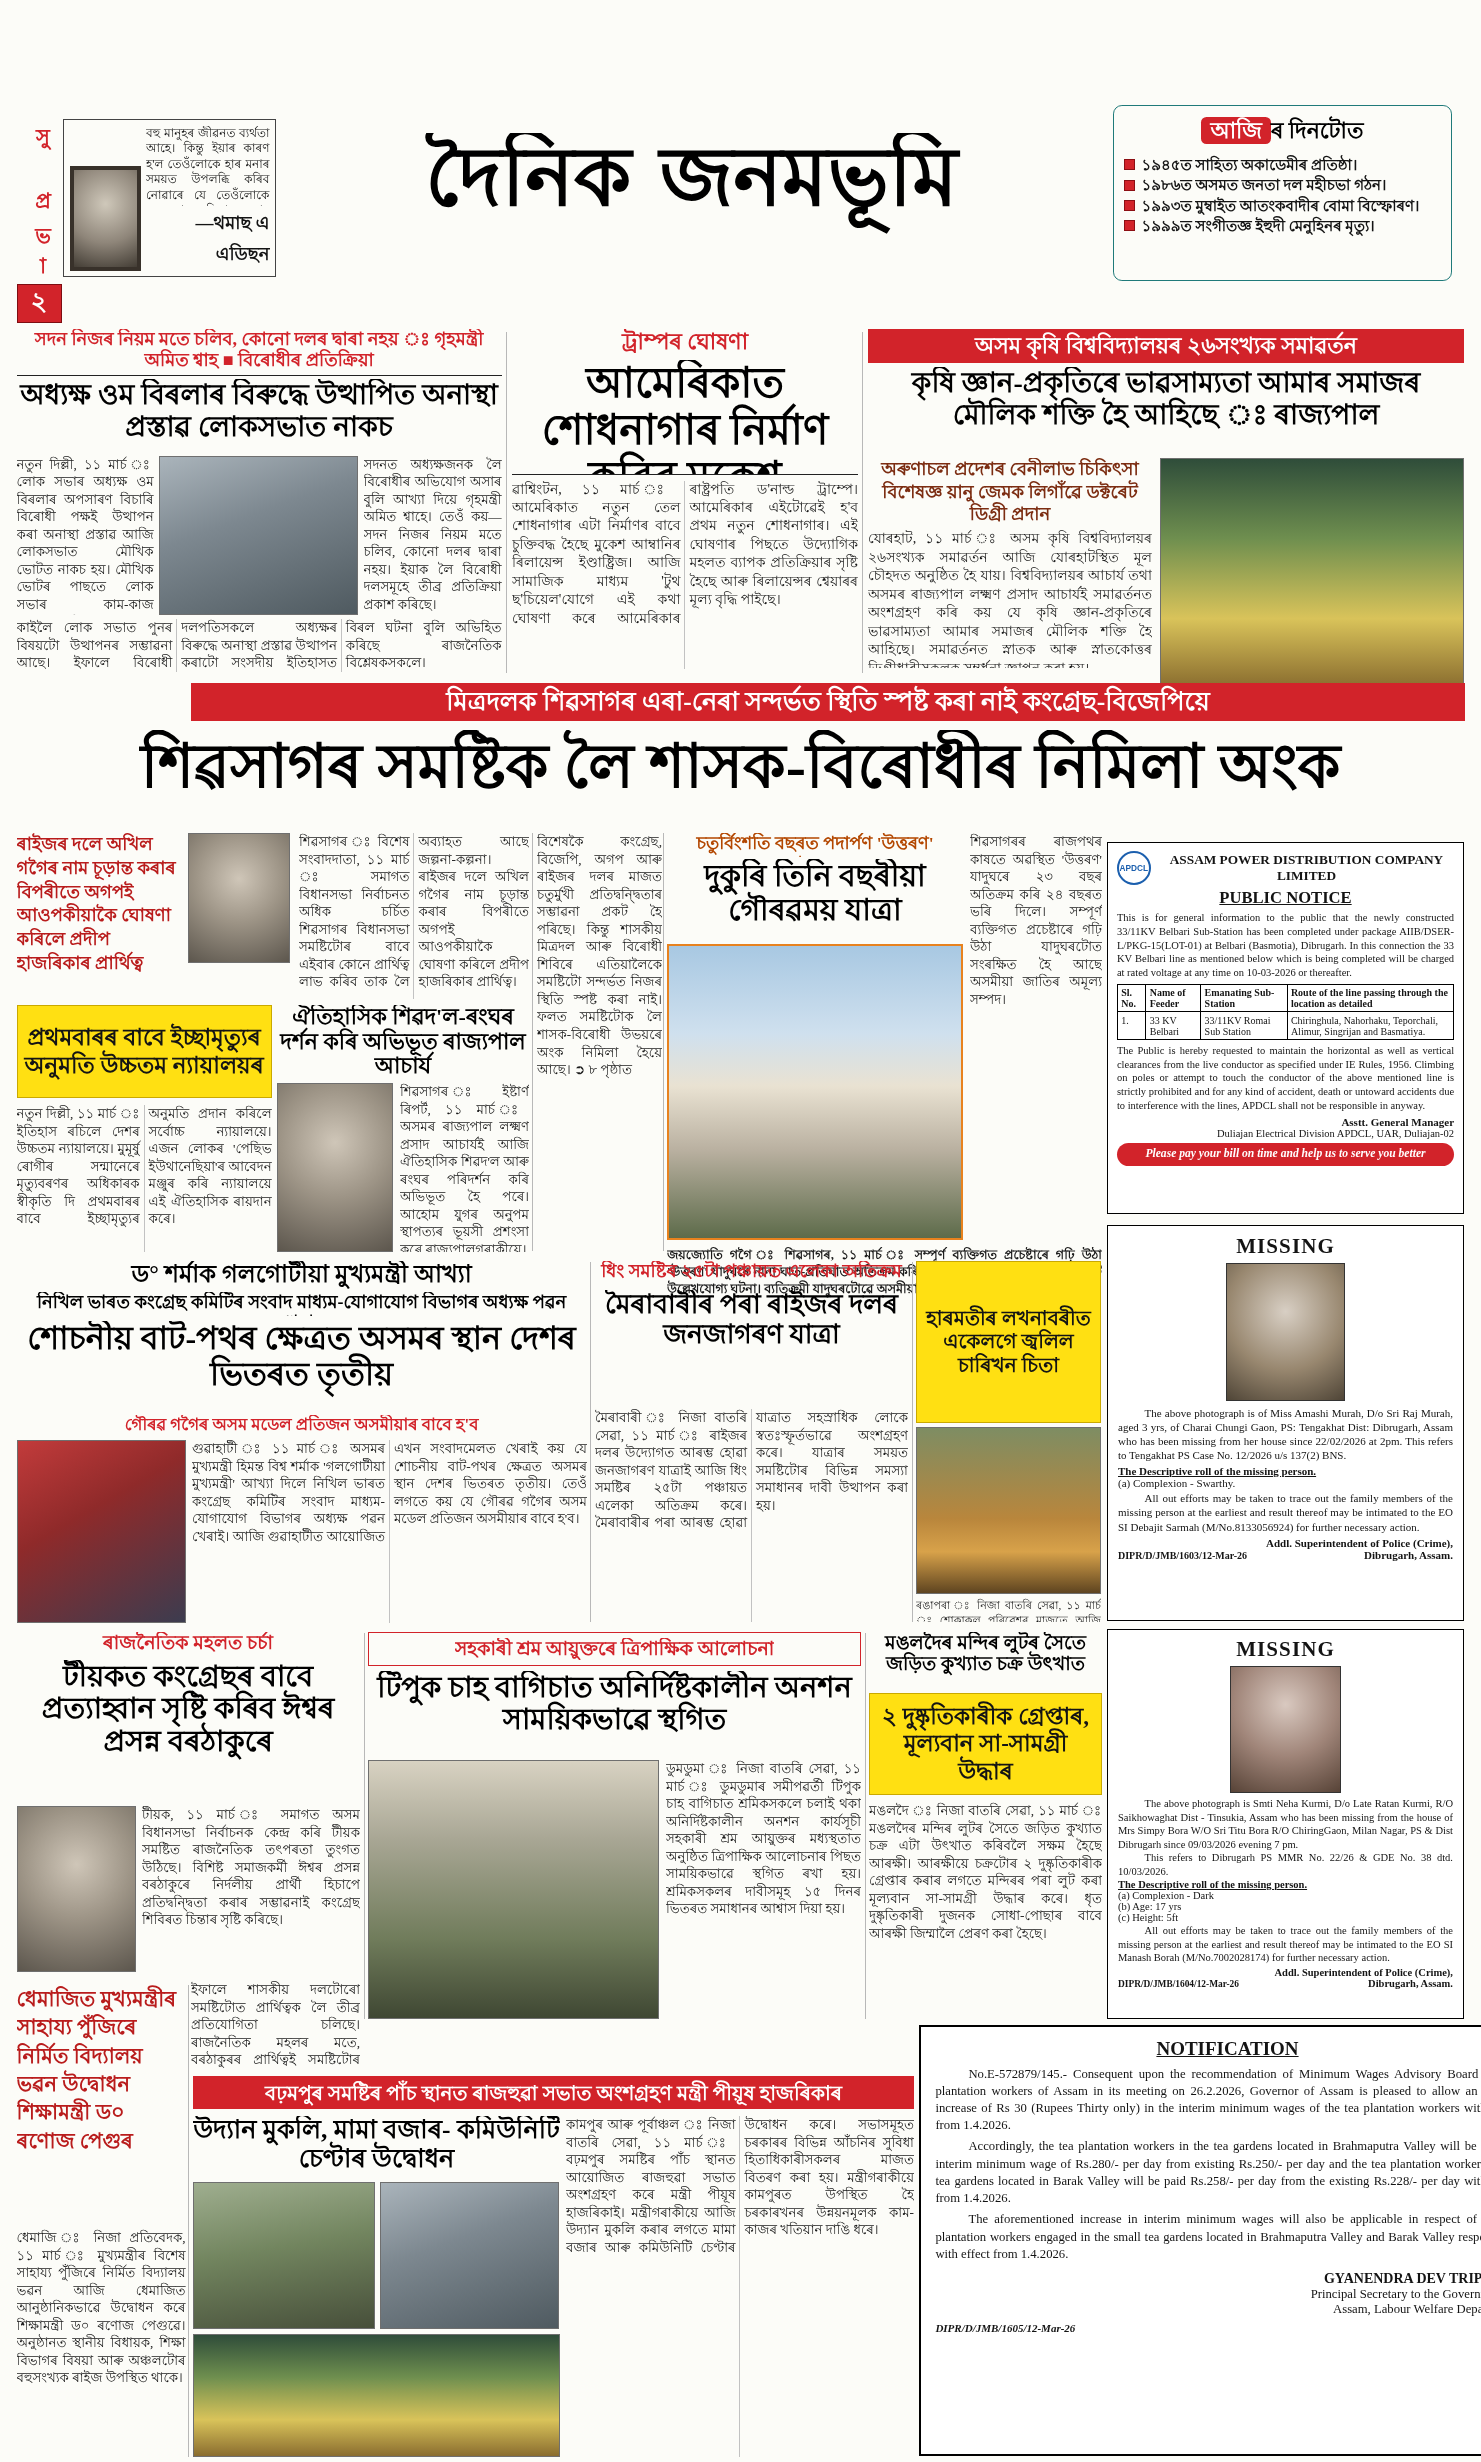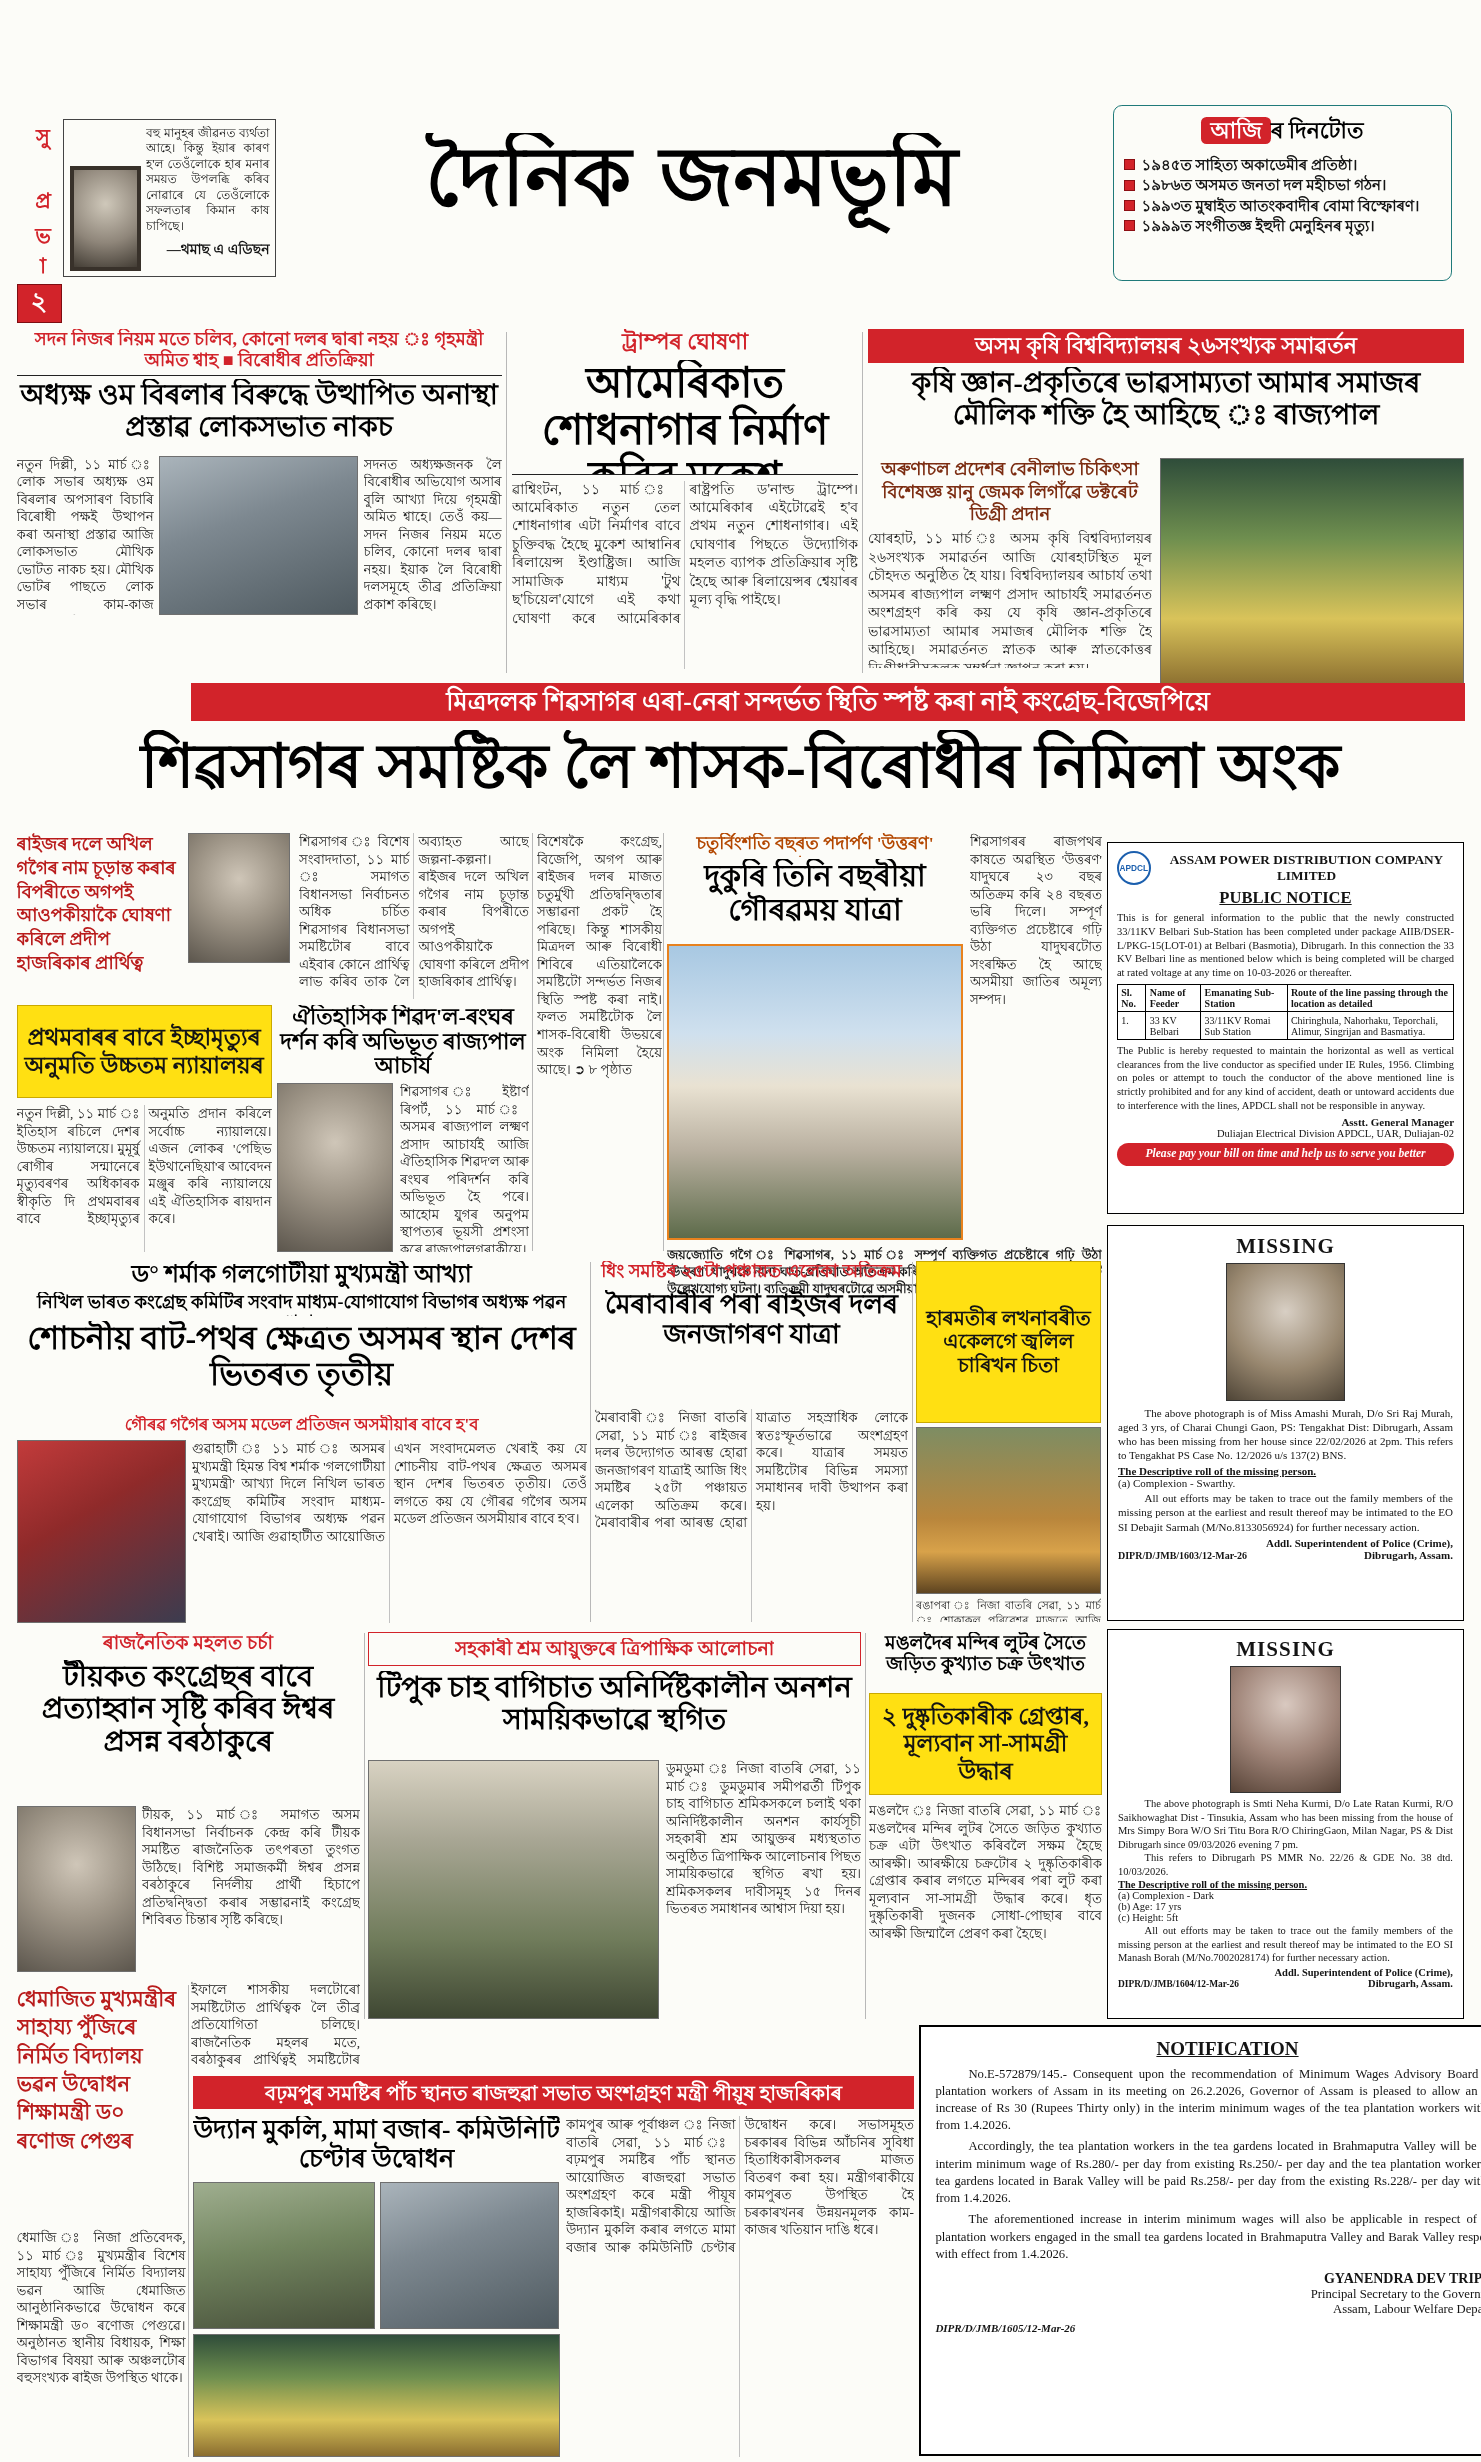--- a/index.html
+++ b/index.html
@@ -45,21 +45,21 @@
 
 <div id="page">
 
   <div class="abs" style="left:32px;top:123px;width:29px;height:152px;writing-mode:vertical-rl;text-orientation:upright;
               color:#d2232a;font-weight:bold;font-size:21px;letter-spacing:4.4px;overflow:hidden">সুপ্ৰভাত</div>
 
   <div class="abs" style="left:63px;top:119px;width:213px;height:158px;border:1.1px solid #444;padding:5.5px;display:flex;gap:5.5px">
     <div class="ph-edison" style="flex:0 0 71px;height:105px;align-self:flex-end"></div>
     <div style="flex:1;display:flex;flex-direction:column;overflow:hidden">
       <div style="font-size:12px;line-height:1.3;text-align:justify;font-weight:500;overflow:hidden">বহু মানুহৰ জীৱনত ব্যৰ্থতা আহে। কিন্তু ইয়াৰ কাৰণ হ'ল তেওঁলোকে হাৰ মনাৰ সময়ত উপলব্ধি কৰিব নোৱাৰে যে তেওঁলোকে সফলতাৰ কিমান কাষ চাপিছে।</div>
-      <div style="font-size:14px;font-weight:bold;text-align:right;margin-top:3px">—থমাছ এ এডিছন</div>
+      <div style="font-size:18px;font-weight:bold;text-align:right;margin-top:3px">—থমাছ এ এডিছন</div>
     </div>
   </div>
 
   <div class="abs" style="left:282px;top:133px;width:819px;height:114px;font-size:82px;font-weight:bold;color:#000;
               text-align:center;line-height:1.05;font-family:'DejaVu Serif','Liberation Serif',serif;overflow:hidden">দৈনিক জনমভূমি</div>
 
   <div class="abs today-box" style="left:1113px;top:105px;width:339px;height:176px">
     <div style="text-align:center;margin-bottom:5.5px">
       <span style="background:#d2232a;color:#fff;font-weight:bold;font-size:22px;padding:1.1px 8.9px;border-radius:5.5px">আজি</span><span style="color:#000;font-weight:bold;font-size:22px">ৰ দিনটোত</span>
     </div>
@@ -87,20 +87,21 @@
     </div>
 
   <div class="abs" style="left:16.6px;top:329px;width:485px;height:346px">
     <div class="kick" style="font-size:18px;height:47px;border-bottom:1.1px solid #222;padding-bottom:2.2px">সদন নিজৰ নিয়ম মতে চলিব, কোনো দলৰ দ্বাৰা নহয় ঃ গৃহমন্ত্ৰী অমিত শ্বাহ ■ বিৰোধীৰ প্ৰতিক্ৰিয়া</div>
     <div class="hl" style="font-size:28px;height:73px;margin-top:3.3px">অধ্যক্ষ ওম বিৰলাৰ বিৰুদ্ধে উত্থাপিত অনাস্থা প্ৰস্তাৱ লোকসভাত নাকচ</div>
     <div style="display:grid;grid-template-columns:137px 199px 1fr;gap:5.5px;height:159px;margin-top:3.3px">
       <div class="body-txt">নতুন দিল্লী, ১১ মাৰ্চ ঃ লোক সভাৰ অধ্যক্ষ ওম বিৰলাৰ অপসাৰণ বিচাৰি বিৰোধী পক্ষই উত্থাপন কৰা অনাস্থা প্ৰস্তাৱ আজি লোকসভাত মৌখিক ভোটত নাকচ হয়। মৌখিক ভোটৰ পাছতে লোক সভাৰ কাম-কাজ আগবঢ়ায় নিয়া হয়।</div>
       <div class="photo ph-people" style="position:relative;width:100%;height:100%"></div>
       <div class="body-txt">সদনত অধ্যক্ষজনক লৈ বিৰোধীৰ অভিযোগ অসাৰ বুলি আখ্যা দিয়ে গৃহমন্ত্ৰী অমিত শ্বাহে। তেওঁ কয়— সদন নিজৰ নিয়ম মতে চলিব, কোনো দলৰ দ্বাৰা নহয়। ইয়াক লৈ বিৰোধী দলসমূহে তীব্ৰ প্ৰতিক্ৰিয়া প্ৰকাশ কৰিছে।</div>
     </div>
+    <div class="body-txt c3" style="height:53px;margin-top:4.4px">কাইলৈ লোক সভাত পুনৰ বিষয়টো উত্থাপনৰ সম্ভাৱনা আছে। ইফালে বিৰোধী দলপতিসকলে অধ্যক্ষৰ বিৰুদ্ধে অনাস্থা প্ৰস্তাৱ উত্থাপন কৰাটো সংসদীয় ইতিহাসত বিৰল ঘটনা বুলি অভিহিত কৰিছে ৰাজনৈতিক বিশ্লেষকসকলে।</div>
   </div>
 
   <div class="vr" style="left:506px;top:332px;height:341px"></div>
 
   <div class="abs" style="left:512px;top:329px;width:346px;height:346px">
     <div class="kick" style="font-size:22px;height:31px">ট্ৰাম্পৰ ঘোষণা</div>
     <div class="hl" style="font-size:42px;height:115px;border-bottom:1.1px solid #222;padding-bottom:16px">আমেৰিকাত শোধনাগাৰ নিৰ্মাণ কৰিব মুকেশ আম্বানিয়ে</div>
     <div class="body-txt c2" style="height:188px;margin-top:5.5px;font-size:14px">ৱাশ্বিংটন, ১১ মাৰ্চ ঃ আমেৰিকাত নতুন তেল শোধনাগাৰ এটা নিৰ্মাণৰ বাবে চুক্তিবদ্ধ হৈছে মুকেশ আম্বানিৰ ৰিলায়েন্স ইণ্ডাষ্ট্ৰিজ। আজি সামাজিক মাধ্যম 'টুথ ছ'চিয়েল'যোগে এই কথা ঘোষণা কৰে আমেৰিকাৰ ৰাষ্ট্ৰপতি ড'নাল্ড ট্ৰাম্পে। আমেৰিকাৰ এইটোৱেই হ'ব প্ৰথম নতুন শোধনাগাৰ। এই ঘোষণাৰ পিছতে উদ্যোগিক মহলত ব্যাপক প্ৰতিক্ৰিয়াৰ সৃষ্টি হৈছে আৰু ৰিলায়েন্সৰ শ্বেয়াৰৰ মূল্য বৃদ্ধি পাইছে।</div>
   </div>
 

